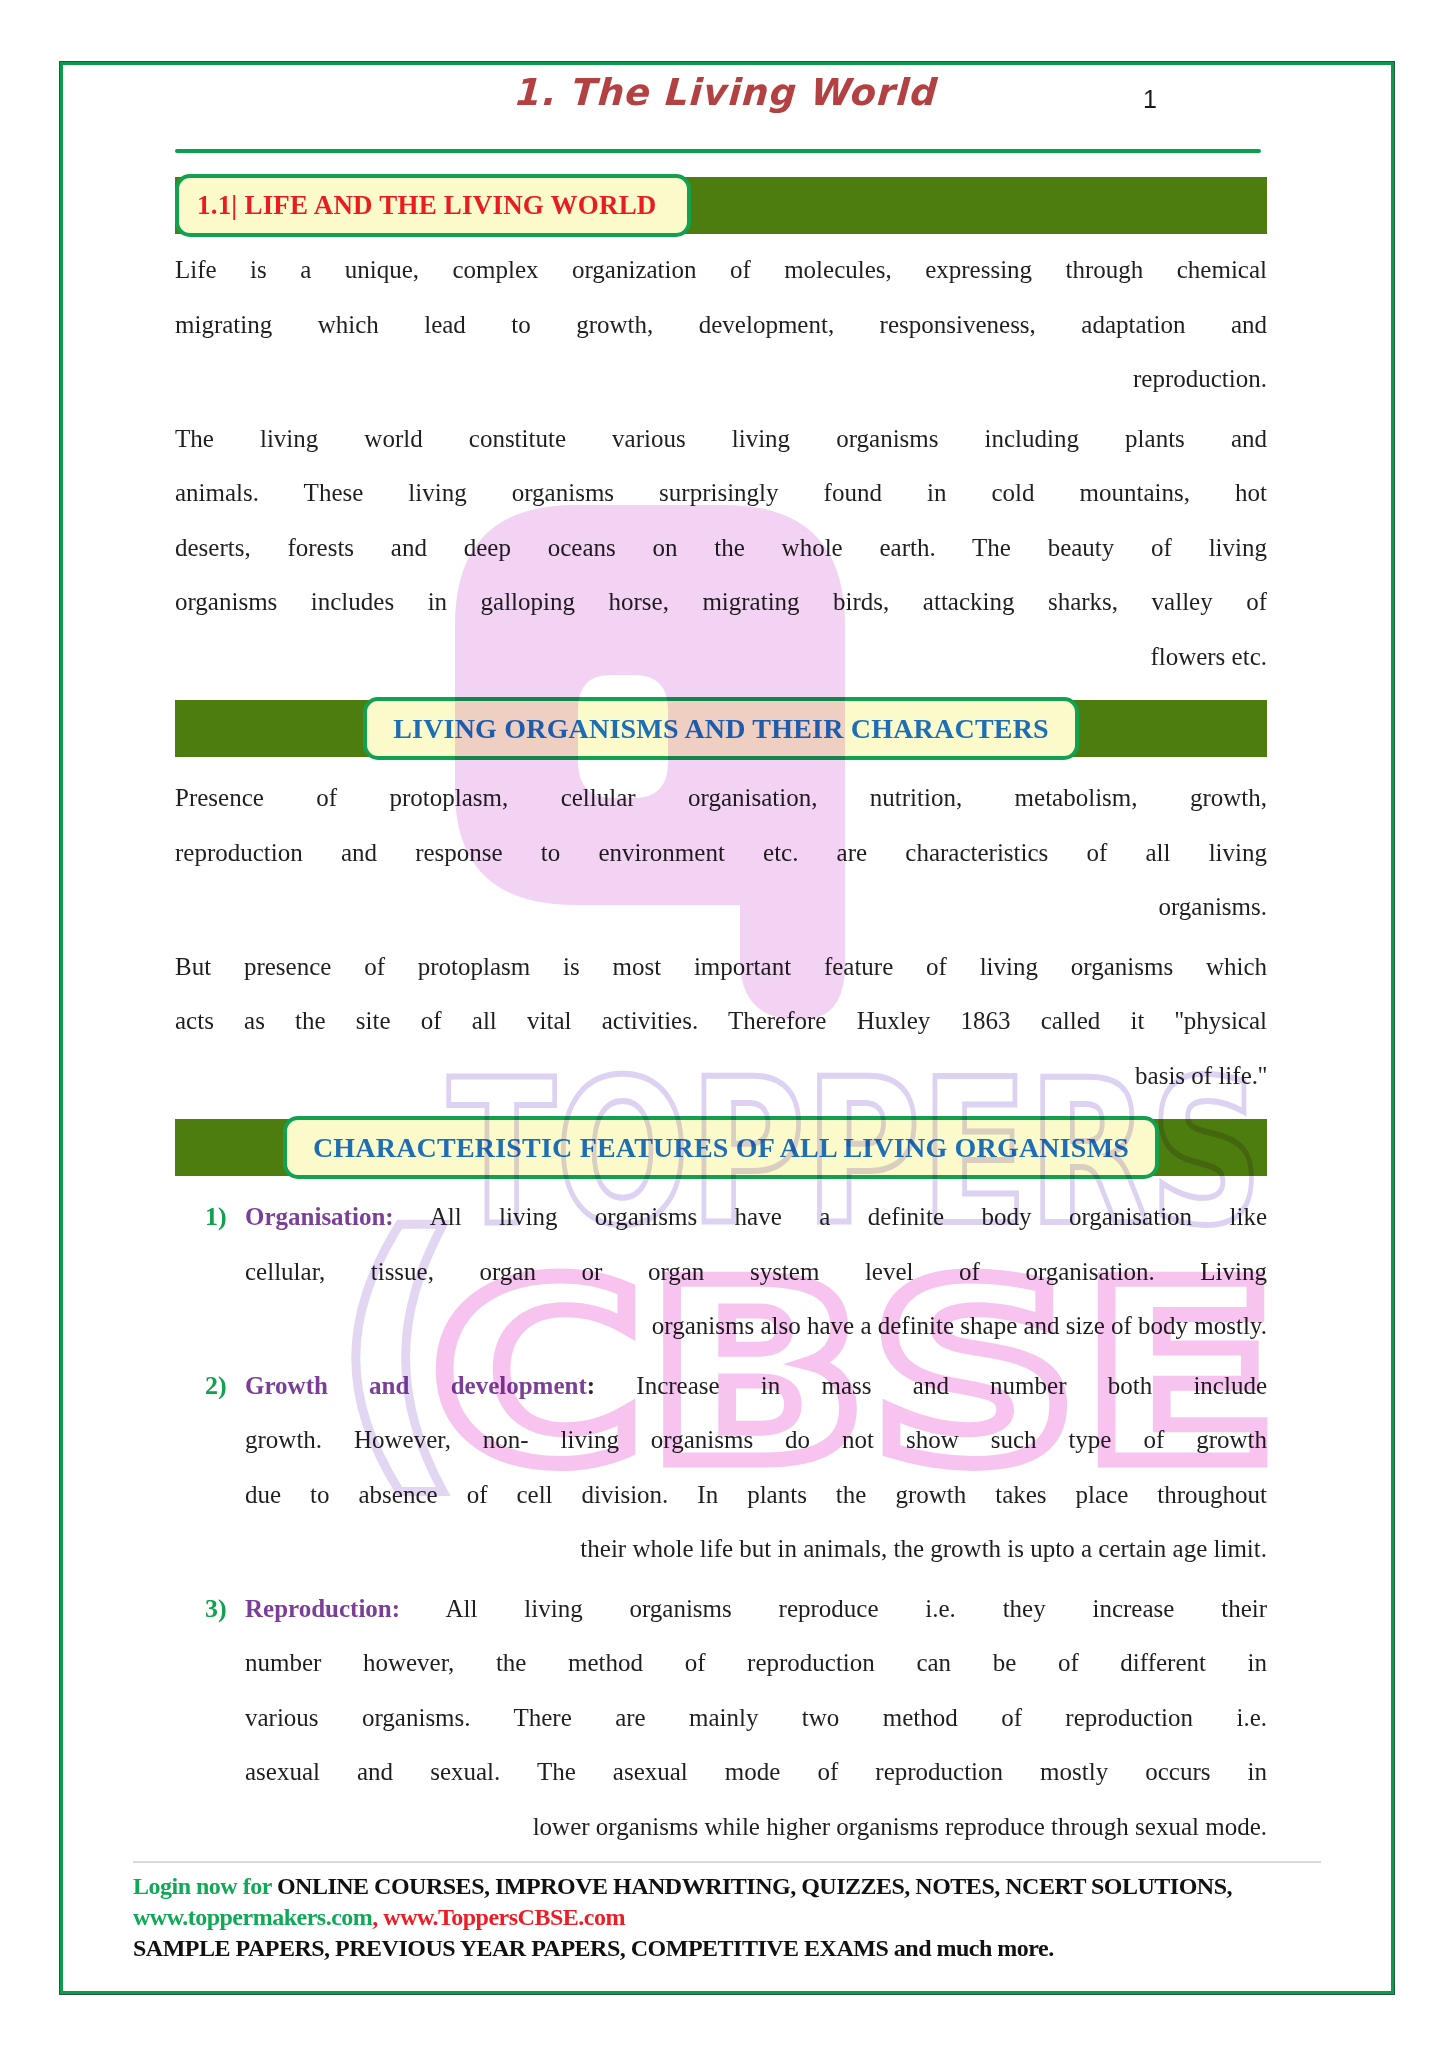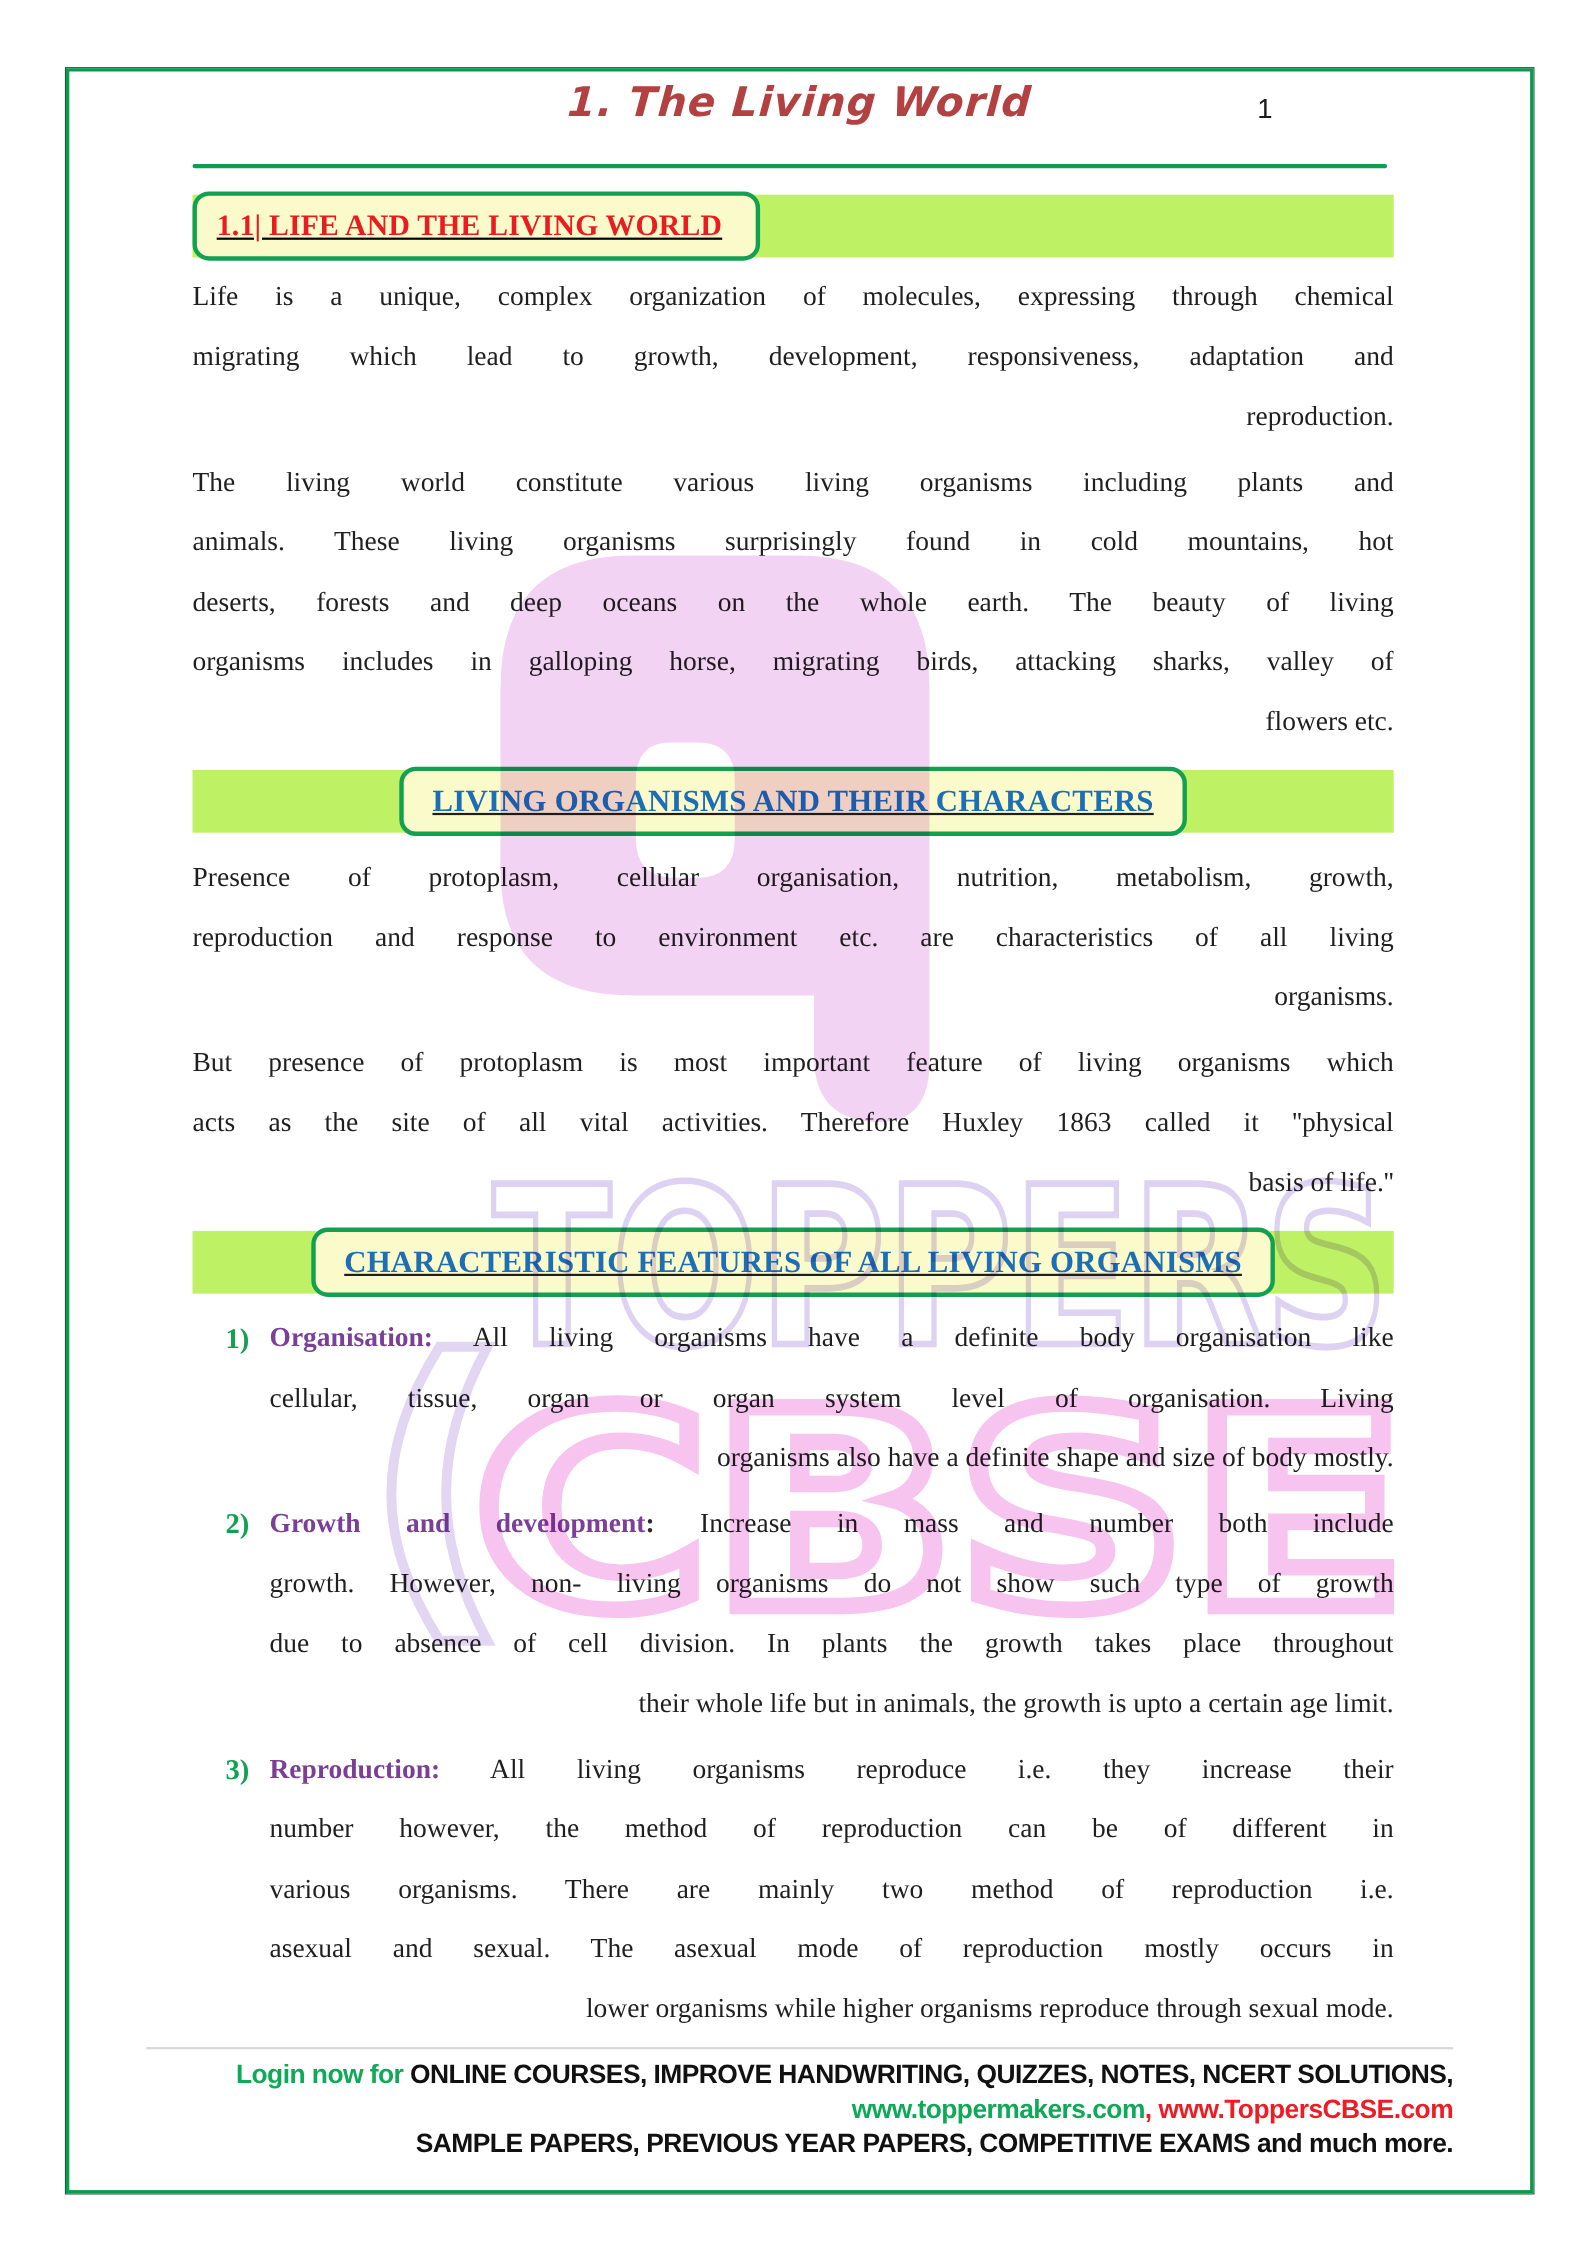--- a/index.html
+++ b/index.html
@@ -22,21 +22,21 @@
   .pagenum{
     position:absolute;top:20px;left:1080px;
     font-family:"Liberation Sans",sans-serif;font-size:25px;color:#1a1a1a;
   }
   .rule{
     position:absolute;top:84px;left:112px;width:1086px;height:4px;
     background:#0aa04f;border-radius:2px;
   }
   
   .band{
-    position:relative;background:#bef264;height:57px;width:1092px;text-decoration:underline;
+    position:relative;background:#4d7c0f;height:57px;width:1092px;
   }
   .band1{position:absolute;top:112px;left:112px;}
   .hbox{
     box-sizing:border-box;height:63px;background:#fbfacb;
     border:4px solid #12a051;border-radius:15px;
     display:flex;align-items:center;position:relative;top:-3px;
   }
   .hbox1{width:516px;padding-left:18px;}
   .hbox-c{margin:0 auto;padding:0 26px;width:max-content;}
   .h-red{
@@ -63,22 +63,22 @@
   .itext{flex:1 1 auto;min-width:0;}
   .term{font-weight:bold;color:#7b3f98;}
   .sep{font-weight:bold;color:#2a2a2a;}
   
   .watermark{
     position:absolute;left:0;top:0;width:1448px;height:2048px;
     mix-blend-mode:multiply;pointer-events:none;z-index:30;
   }
   
   .footer{
-    position:absolute;top:1796px;left:70px;width:1188px;text-align:right;
-    font-family:Liberation Sans, sans-serif;font-weight:bold;
+    position:absolute;top:1796px;left:70px;width:1188px;text-align:left;
+    font-family:Liberation Serif, serif;font-weight:bold;
     font-size:24px;letter-spacing:-0.5px;color:#111111;
   }
   .fsep{border-top:2px solid #d9d9d9;margin-bottom:8px;}
   .fline{line-height:31px;}
   .fgreen{color:#0fa958;}
   .fred{color:#ee1c24;}
 </style>
 </head>
 <body>
 

